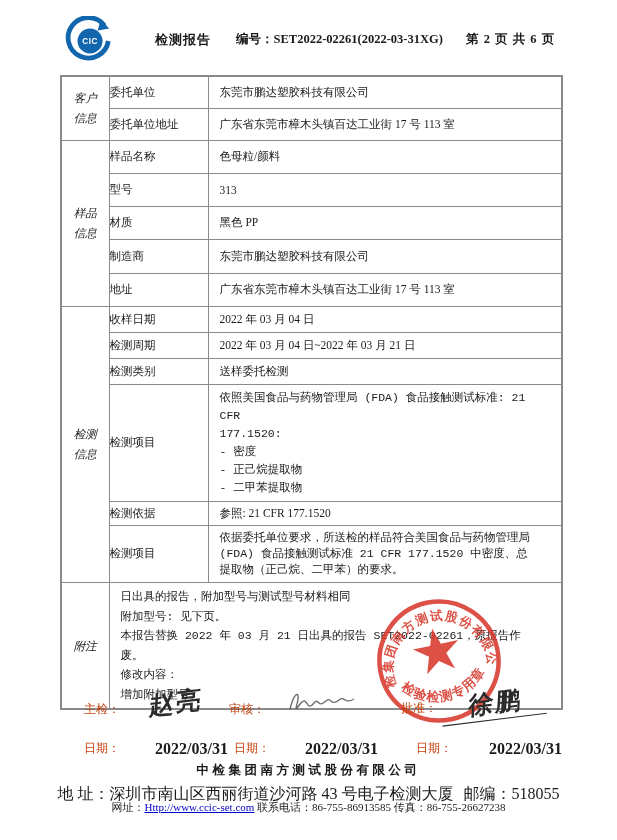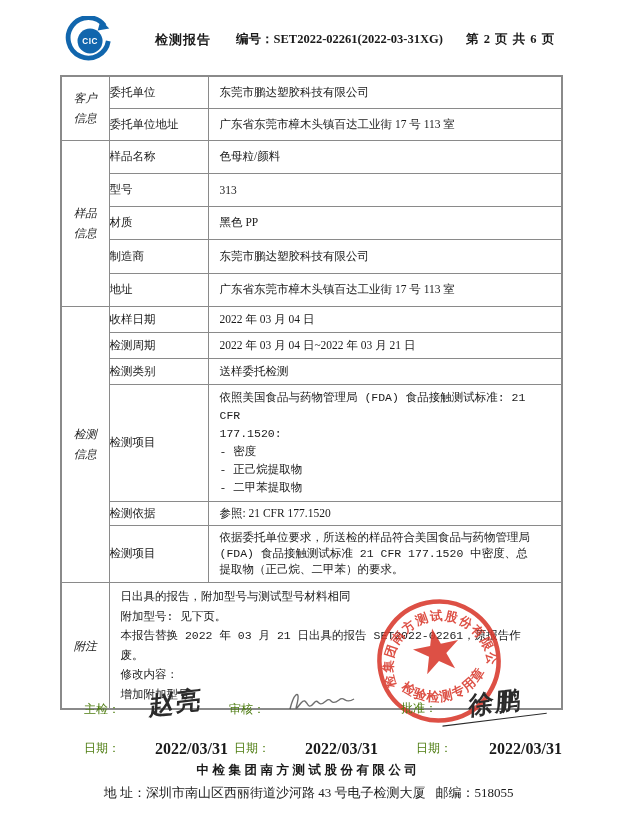--- a/index.html
+++ b/index.html
@@ -31,27 +31,27 @@
   td.multi { vertical-align: middle; padding-top: 4px; padding-bottom: 4px; font-family: Liberation Mono, monospace; }
   .ln { line-height: 18px; }
   .para { line-height: 16.2px; }
   .note-ln { line-height: 19.5px; }
   tr.h32 { height: 32px; } tr.h33 { height: 33px; } tr.h34 { height: 34px; }
   tr.h26 { height: 26px; } tr.h90 { height: 90px; } tr.h24 { height: 24px; }
   tr.h48 { height: 48px; } tr.h98 { height: 98px; }
   
   .seal { position: absolute; left: 375px; top: 597px; width: 128px; height: 128px; opacity: 0.88; transform: rotate(-12deg); z-index: 5; pointer-events: none; }
   
-  .sig-label { position: absolute; font-size: 12px; color: #4d7c0f; }
+  .sig-label { position: absolute; font-size: 12px; color: #c2410c; }
   .sig-name { position: absolute; font-size: 25px; font-weight: bold; color: #2b2b2b; text-align: center; transform: rotate(-7deg) skewX(-10deg); letter-spacing: 2px; }
   .scribble { position: absolute; }
   .date-val { position: absolute; font-size: 16px; text-align: right; font-weight: bold; }
   
   .ft-company { position: absolute; top: 762px; width: 100%; text-align: center; font-size: 12.5px; font-weight: bold; letter-spacing: 3.5px; }
-  .ft-line2 { position: absolute; top: 784px; width: 100%; text-align: center; font-size: 13px; }
+  .ft-line2 { position: absolute; top: 784px; width: 100%; text-align: center; font-size: 16px; }
   .ft-line3 { position: absolute; top: 800px; width: 100%; text-align: center; font-size: 11px; }
   .ft-link { color: #0000cc; text-decoration: underline; font-family: "Liberation Serif", serif; }
   .sp { display: inline-block; width: 10px; }
 </style>
 </head>
 <body>
 
 <div class="page">
 
   <svg class="logo" viewBox="0 0 60 52">
@@ -179,14 +179,19 @@
   <div class="date-val" style="left:128px; top:740px; width:100px;">2022/03/31</div>
   <div class="sig-label" style="left:234px; top:740px;">日期：</div>
   <div class="date-val" style="left:278px; top:740px; width:100px;">2022/03/31</div>
   <div class="sig-label" style="left:416px; top:740px;">日期：</div>
   <div class="date-val" style="left:462px; top:740px; width:100px;">2022/03/31</div>
 
   <div class="ft-company">中检集团南方测试股份有限公司</div>
   <div class="ft-line2">
     <span>地  址：</span><span>深圳市南山区西丽街道沙河路 43 号电子检测大厦</span><span class="sp"></span><span>邮编：</span><span>518055</span>
   </div>
+  <div class="ft-line3">
+    <span>网址：</span><a href="#" class="ft-link">Http://www.ccic-set.com</a>
+    <span>联系电话：</span><span>86-755-86913585</span>
+    <span>传真：</span><span>86-755-26627238</span>
+  </div>
 
 </div>
 
 </body></html>

